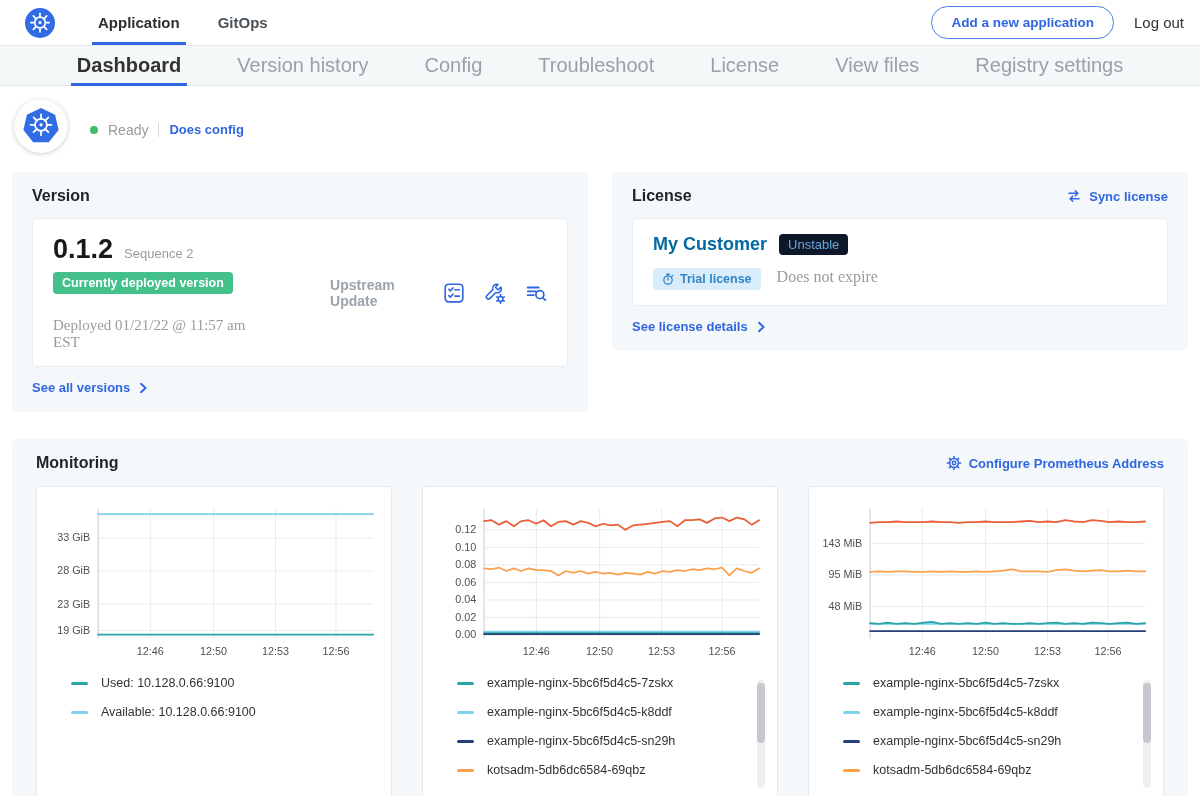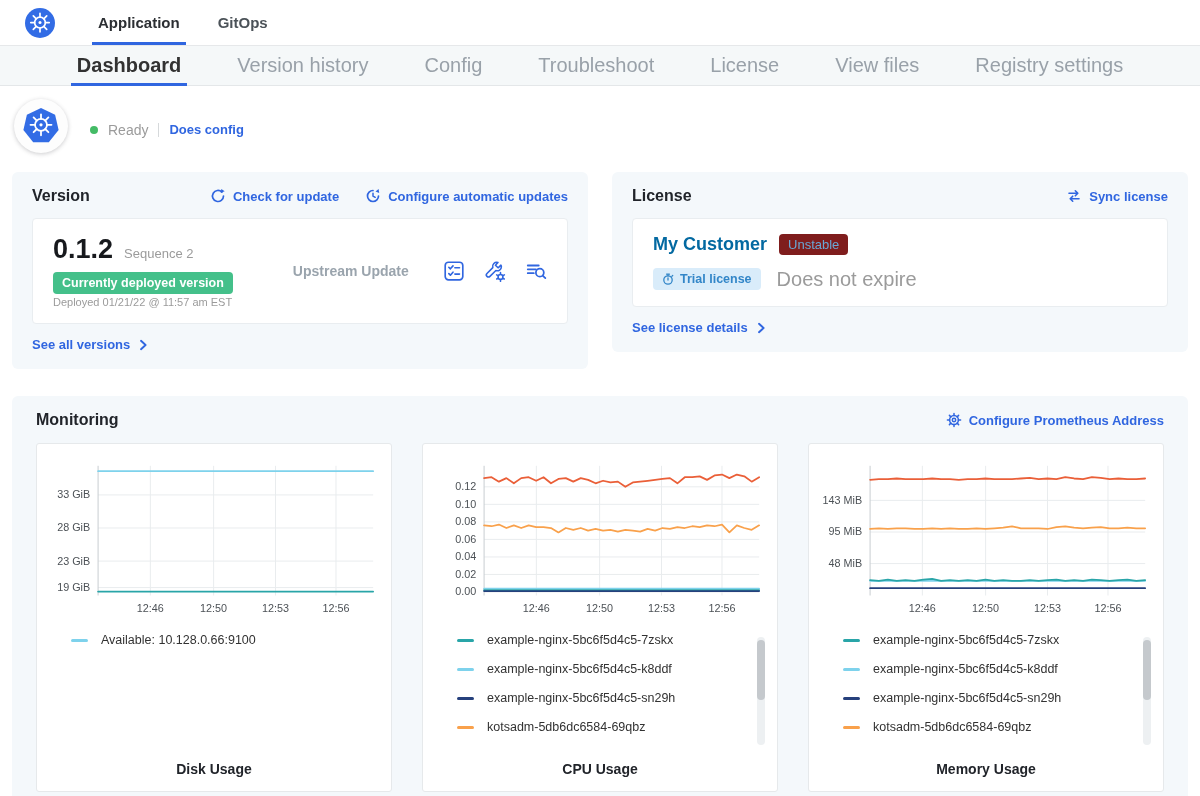--- a/index.html
+++ b/index.html
@@ -40,32 +40,32 @@
   .panel-title { font-size:16px; font-weight:bold; color:#21242a; }
   .header-links { margin-left:auto; display:flex; gap:26px; }
   .blue-link { display:inline-flex; align-items:center; gap:7px; color:#3066e0; font-size:13px; font-weight:bold; cursor:pointer; white-space:nowrap; }
   .blue-link svg { flex:none; }
   .inner-card { background:#fff; border:1px solid #e9edf0; border-radius:4px; margin-top:13px; padding:15px 20px; }
   .version-inner { display:flex; align-items:center; }
   .v-num-row { display:flex; align-items:baseline; gap:11px; }
   .v-num { font-size:27px; font-weight:bold; color:#17191d; }
   .v-seq { font-size:13px; color:#9b9b9b; }
   .deployed-badge { display:inline-block; background:#44c08a; color:#fff; font-size:12.5px; font-weight:bold; padding:4px 9px; border-radius:4px; margin-top:7px; }
-  .deployed-at { font-size:11px; color:#9b9b9b; margin-top:2px; }
+  .deployed-at { font-size:15px; color:#9b9b9b; margin-top:23px;font-family:Liberation Serif, serif; }
   .v-source { font-size:14px; font-weight:bold; color:#9aa4ad; margin-left:60px; }
   .v-icons { margin-left:auto; display:flex; align-items:center; gap:19px; color:#3066e0; }
   .v-icons .icon-btn { cursor:pointer; display:flex; }
   .see-link { margin-top:13px; }
 
   .customer-row { display:flex; align-items:center; gap:12px; }
   .customer-name { font-size:18px; font-weight:bold; color:#0369a1; }
-  .channel-badge { background:#7f1d1d; color:#69a7d6; font-size:13px; padding:3px 9px; border-radius:4px; }
+  .channel-badge { background:#0f172a; color:#69a7d6; font-size:13px; padding:3px 9px; border-radius:4px; }
   .lic-row2 { margin-top:13px; display:flex; align-items:flex-start; gap:16px; }
   .trial-badge { display:inline-flex; align-items:center; gap:6px; background:#d9ecfa; color:#3286c8; font-size:12.5px; font-weight:bold; padding:4px 9px; border-radius:4px; }
-  .expiry { font-size:20px; color:#9b9b9b; }
+  .expiry { font-size:16px; color:#9b9b9b;font-family:Liberation Serif, serif; }
 
   
   .monitoring { margin:27px 12px 16px; background:#f4f8fb; border-radius:6px; padding:15px 12px 20px; }
   .mon-header { display:flex; align-items:center; padding:0 12px 14px; }
   .mon-header .blue-link { margin-left:auto; }
   .charts-row { display:flex; gap:30px; padding:0 12px; }
   .chart-card { flex:1; background:#fff; border:1px solid #e6e9eb; border-radius:3px; padding:12px 10px 14px; display:flex; flex-direction:column; }
   .chart-svg { width:100%; display:block; }
   .legend { margin:10px 0 0 24px; position:relative; height:118px; }
   .legend-item { display:flex; align-items:center; gap:13px; margin-bottom:15px; }
@@ -90,20 +90,24 @@
     </svg>
   </div>
   <nav class="top-tabs">
     <div class="top-tab active">
         <span>Application</span>
       </div>
     <div class="top-tab">
         <span>GitOps</span>
       </div>
   </nav>
+  <div class="top-right">
+    <button class="add-btn">Add a new application</button>
+    <span class="logout">Log out</span>
+  </div>
 </header>
 
 <nav class="sub-nav">
   <div class="sub-tab active">
       <span>Dashboard</span>
     </div>
   <div class="sub-tab">
       <span>Version history</span>
     </div>
   <div class="sub-tab">
@@ -142,37 +146,20 @@
       <span class="edit-config">Does config</span>
     </div>
   </div>
 </section>
 
 <section class="cards-row">
 
   <div class="panel" style="flex:0 0 576px;">
     <div class="panel-header">
       <span class="panel-title">Version</span>
-      <span class="header-links">
-        <span class="blue-link">
-          <svg width="16" height="16" viewBox="0 0 16 16">
-            <path d="M13.5 8a5.5 5.5 0 1 1-1.6-3.9" fill="none" stroke="currentColor" stroke-width="1.7" stroke-linecap="round"></path>
-            <path d="M11.3 0.9l3.4 2.3-3.9 1.6z" fill="currentColor"></path>
-          </svg>
-          <span>Check for update</span>
-        </span>
-        <span class="blue-link">
-          <svg width="16" height="16" viewBox="0 0 16 16">
-            <path d="M13.5 8A5.5 5.5 0 1 1 8 2.5" fill="none" stroke="currentColor" stroke-width="1.7" stroke-linecap="round"></path>
-            <path d="M13.6 1l0.6 3.9-3.7-1.3z" fill="currentColor"></path>
-            <path d="M8 5.2V8l2.2 1.3" fill="none" stroke="currentColor" stroke-width="1.5" stroke-linecap="round"></path>
-          </svg>
-          <span>Configure automatic updates</span>
-        </span>
-      </span>
     </div>
     <div class="inner-card version-inner">
       <div>
         <div class="v-num-row">
           <span class="v-num">0.1.2</span>
           <span class="v-seq">Sequence 2</span>
         </div>
         <span class="deployed-badge">Currently deployed version</span>
         <div class="deployed-at">Deployed 01/21/22 @ 11:57 am EST</div>
       </div>
@@ -275,20 +262,24 @@
           <text x="44" y="76.80612244897958" text-anchor="end" font-size="11" fill="#4c5156">28 GiB</text>
           <line x1="52" y1="106.97959183673468" x2="332" y2="106.97959183673468" stroke="#e9ecee" stroke-width="1"></line>
           <text x="44" y="110.47959183673468" text-anchor="end" font-size="11" fill="#4c5156">23 GiB</text>
           <line x1="52" y1="133.9183673469388" x2="332" y2="133.9183673469388" stroke="#e9ecee" stroke-width="1"></line>
           <text x="44" y="137.4183673469388" text-anchor="end" font-size="11" fill="#4c5156">19 GiB</text>
           <line x1="52" y1="10" x2="52" y2="142" stroke="#c7ccd0" stroke-width="1"></line>
           <polyline points="52.0,15.4 59.2,15.4 66.4,15.4 73.5,15.4 80.7,15.4 87.9,15.4 95.1,15.4 102.3,15.4 109.4,15.4 116.6,15.4 123.8,15.4 131.0,15.4 138.2,15.4 145.3,15.4 152.5,15.4 159.7,15.4 166.9,15.4 174.1,15.4 181.2,15.4 188.4,15.4 195.6,15.4 202.8,15.4 209.9,15.4 217.1,15.4 224.3,15.4 231.5,15.4 238.7,15.4 245.8,15.4 253.0,15.4 260.2,15.4 267.4,15.4 274.6,15.4 281.7,15.4 288.9,15.4 296.1,15.4 303.3,15.4 310.5,15.4 317.6,15.4 324.8,15.4 332.0,15.4" fill="none" stroke="#7ed2ec" stroke-width="1.8" stroke-linejoin="round" stroke-linecap="round"></polyline>
           <polyline points="52.0,138.0 59.2,138.0 66.4,138.0 73.5,138.0 80.7,138.0 87.9,138.0 95.1,138.0 102.3,138.0 109.4,138.0 116.6,138.0 123.8,138.0 131.0,138.0 138.2,138.0 145.3,138.0 152.5,138.0 159.7,138.0 166.9,138.0 174.1,138.0 181.2,138.0 188.4,138.0 195.6,138.0 202.8,138.0 209.9,138.0 217.1,138.0 224.3,138.0 231.5,138.0 238.7,138.0 245.8,138.0 253.0,138.0 260.2,138.0 267.4,138.0 274.6,138.0 281.7,138.0 288.9,138.0 296.1,138.0 303.3,138.0 310.5,138.0 317.6,138.0 324.8,138.0 332.0,138.0" fill="none" stroke="#29a5a8" stroke-width="1.8" stroke-linejoin="round" stroke-linecap="round"></polyline>
         </svg>
         <div class="legend">
+          <div class="legend-item">
+            <div class="legend-dash" style="background: rgb(41, 165, 168);"></div>
+            <div class="legend-label">Used: 10.128.0.66:9100</div>
+          </div>
           <div class="legend-item">
             <div class="legend-dash" style="background: rgb(126, 210, 236);"></div>
             <div class="legend-label">Available: 10.128.0.66:9100</div>
           </div>
         </div>
         <div class="chart-title">Disk Usage</div>
       </div>
       <div class="chart-card">
         <svg viewBox="0 0 340 170" class="chart-svg">
           <line x1="105.2" y1="10" x2="105.2" y2="142" stroke="#e9ecee" stroke-width="1"></line>

